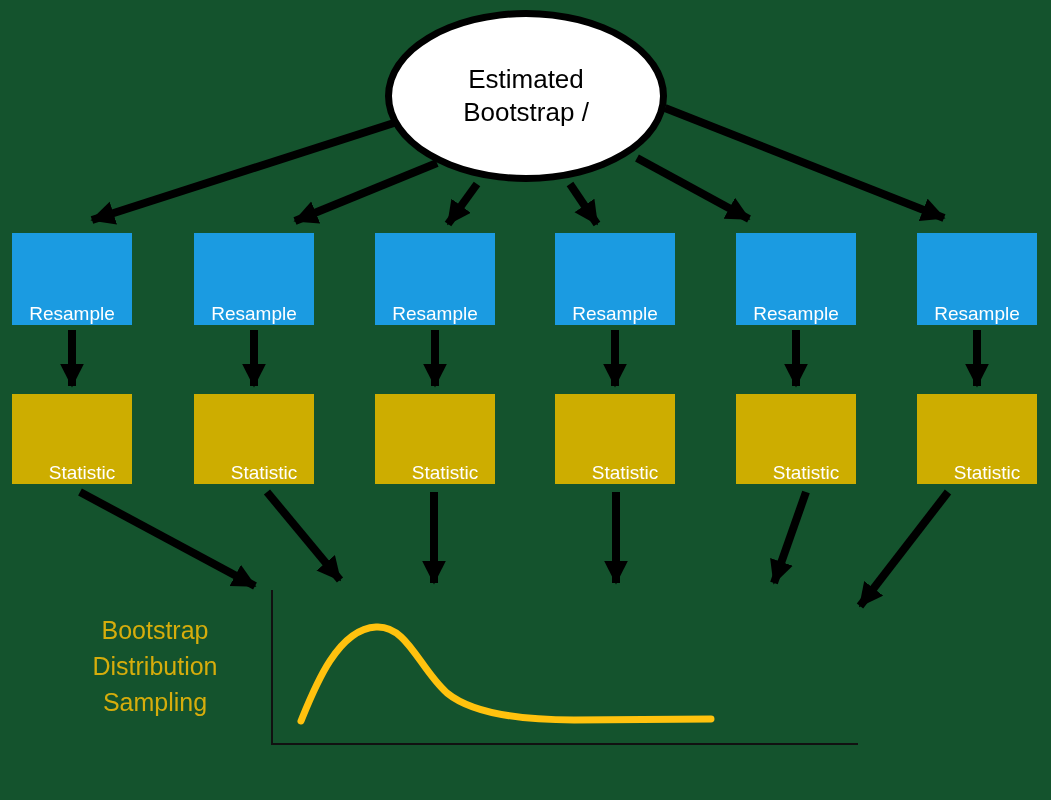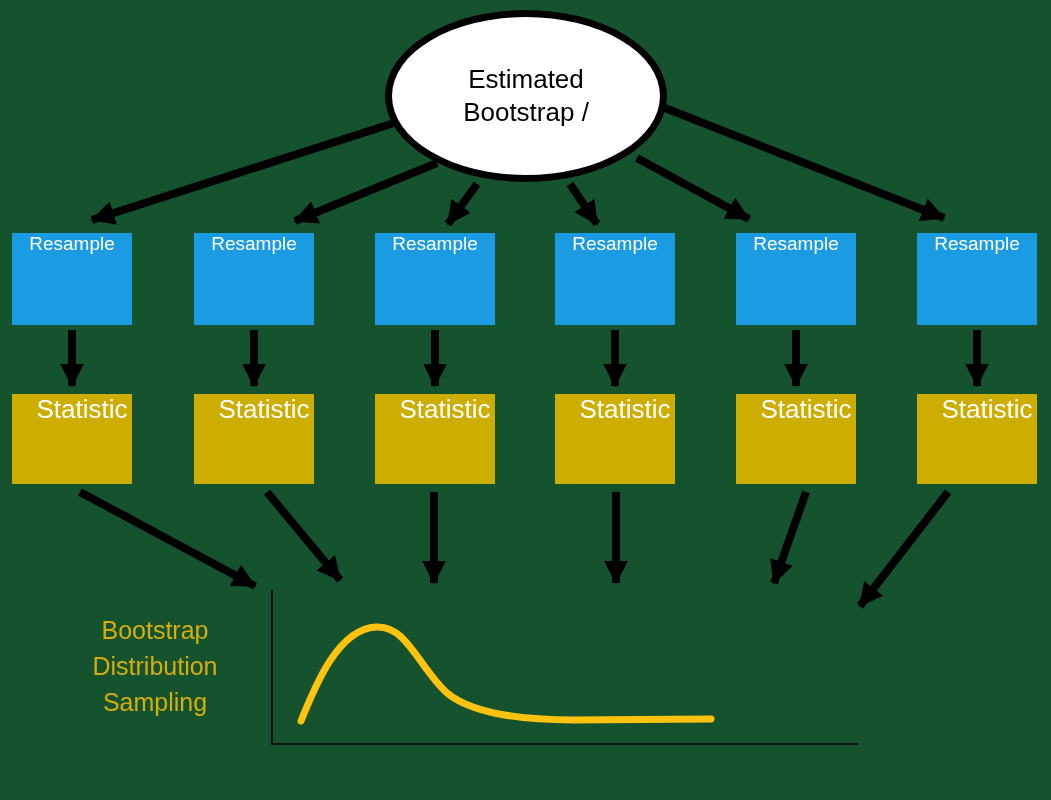--- a/index.html
+++ b/index.html
@@ -25,27 +25,27 @@
     align-items: center; justify-content: center;
     text-align: center;
     font-size: 26px; line-height: 1.28;
     color: #000;
     z-index: 2;
   }
 
   .box {
     position: absolute;
     width: 120px;
-    display: flex; align-items: flex-start; justify-content: center;
+    display: flex; align-items: flex-end; justify-content: center;
     color: #fff;
     text-align: center;
     z-index: 2;
   }
   .resample { top: 233px; height: 92px; background: var(--resample-fill, #1B9BE1); font-size: 19px; }
-  .statistic { top: 394px; height: 90px; background: var(--statistic-fill, #CDAD00); font-size: 26px; padding-left: 20px; }
+  .statistic { top: 394px; height: 90px; background: var(--statistic-fill, #CDAD00); font-size: 19px; padding-left: 20px; }
 
   .c1 { left: 12px; }
   .c2 { left: 194px; }
   .c3 { left: 375px; }
   .c4 { left: 555px; }
   .c5 { left: 736px; }
   .c6 { left: 917px; }
 
   .dist-label {
     position: absolute;

